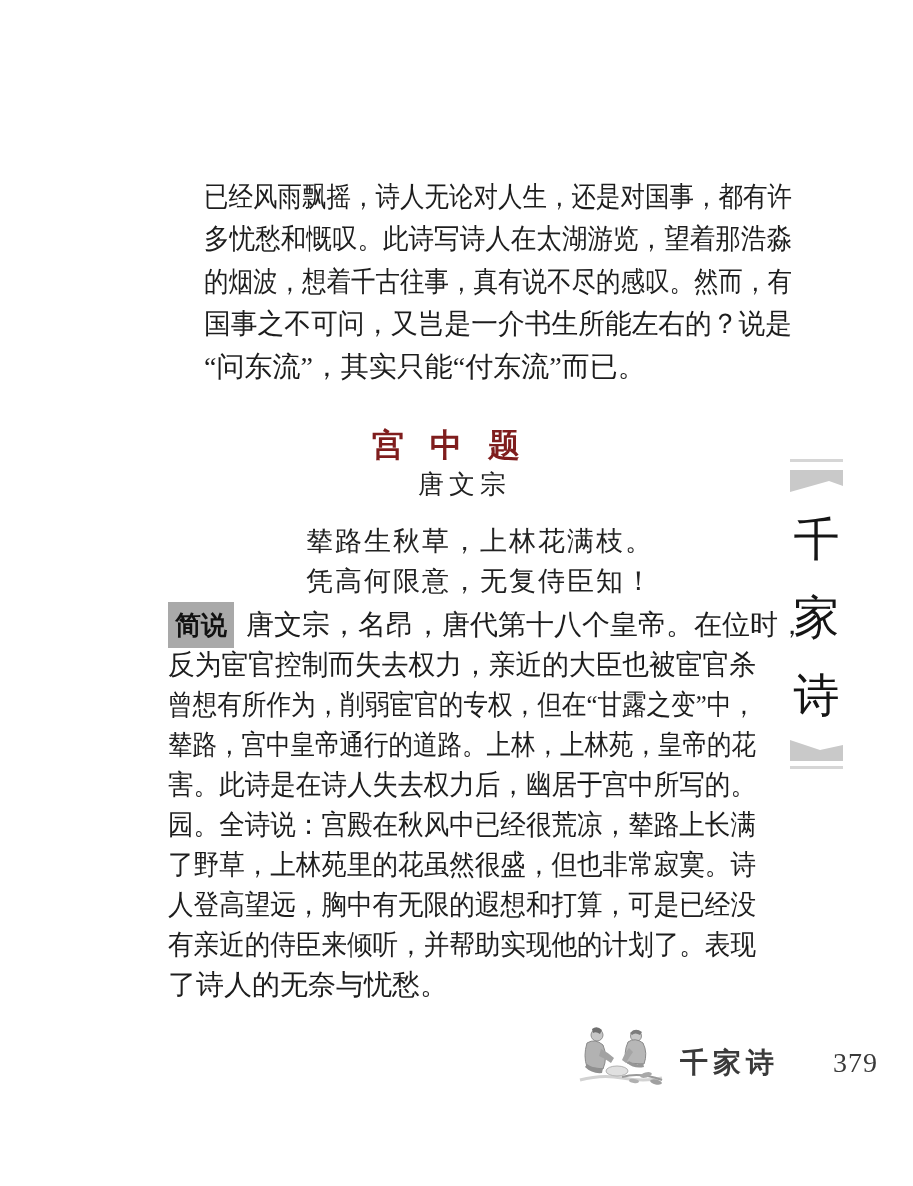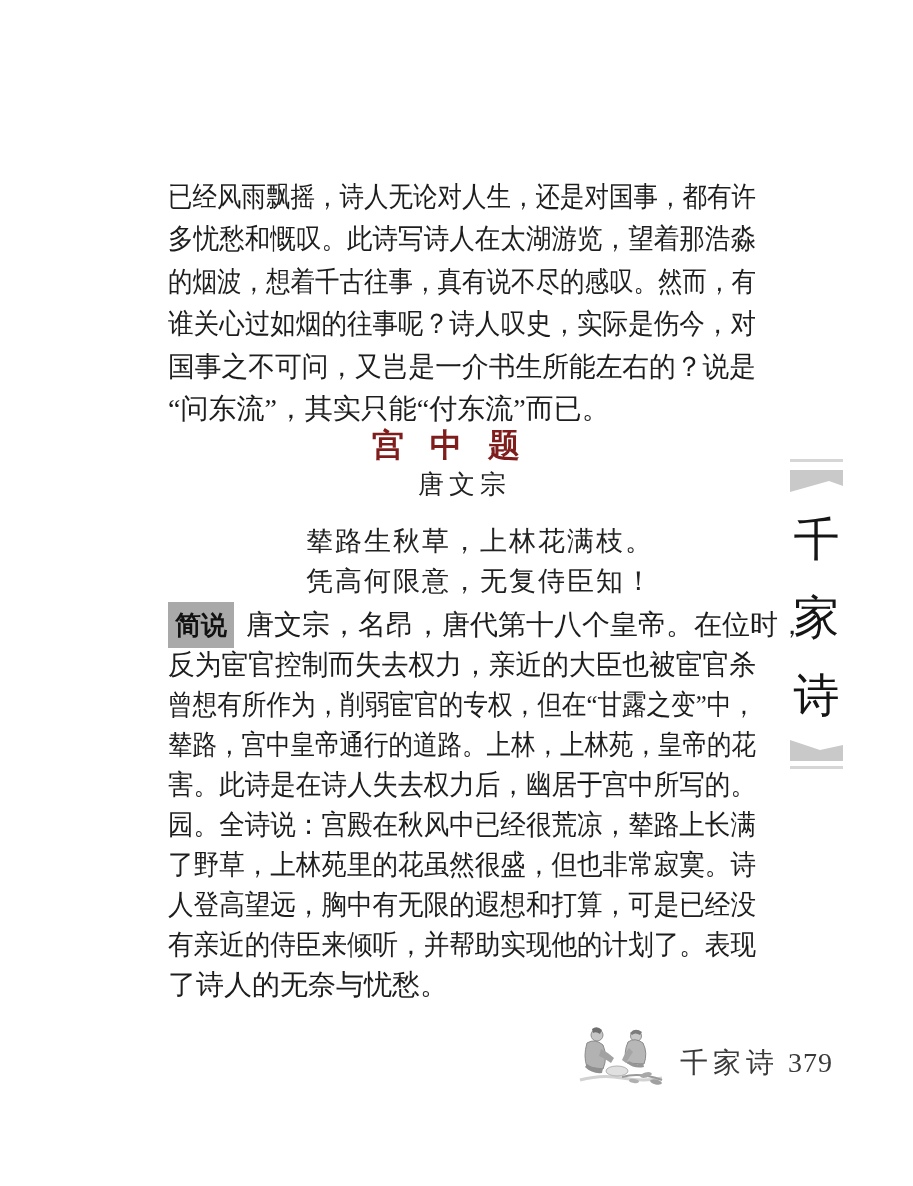--- a/index.html
+++ b/index.html
@@ -3,21 +3,21 @@
 <meta charset="utf-8">
 <style>
   html,body{margin:0;padding:0;background:#ffffff;}
   .page{
     position:relative;width:913px;height:1186px;background:#ffffff;overflow:hidden;
     font-family:"Liberation Serif","DejaVu Serif",serif;color:#1d1d1d;
   }
   
   .textcol{position:absolute;left:168px;width:588px;}
   .intro{top:176px;font-size:28px;}
-  .intro .t-line{height:42.4px;line-height:42.4px;}
+  .intro .t-line{height:42.4px;line-height:42.4px;margin-left:36px;}
   .t-line{white-space:nowrap;}
   .fi{display:inline-block;transform-origin:0 50%;}
   
   .poem-title{position:absolute;left:152px;top:424px;width:588px;margin:0;
     text-align:center;font-size:32px;font-weight:700;color:#7f1d1d;}
   .poem-title .sp{letter-spacing:26px;margin-right:-26px;}
   .poem-author{position:absolute;left:168px;top:467px;width:588px;
     text-align:center;font-size:26px;color:#222;}
   .poem-author .sp{letter-spacing:5px;margin-right:-5px;}
   .poem{position:absolute;left:306px;top:521px;font-size:27px;color:#222;text-decoration:underline;}
@@ -32,33 +32,32 @@
   .c-first .t-line{flex:1;}
   
   .sidebar{position:absolute;left:790px;top:458px;width:53px;text-align:center;}
   .v-char{font-size:46px;height:48px;line-height:48px;margin-bottom:30px;color:#151515;}
   .v-char.first{margin-top:22px;}
   .v-char.last{margin-bottom:18px;}
   .ribbon{display:block;margin:0 auto;}
   
   .footer-illu{position:absolute;left:572px;top:1022px;}
   .footer-text{position:absolute;left:680px;top:1044px;font-size:28px;color:#3a3a3a;white-space:nowrap;}
-  .footer-book{letter-spacing:5px;margin-right:9px;}
-  .footer-page{font-family:"Liberation Serif","DejaVu Serif",serif;letter-spacing:1px;}
+  .footer-book{letter-spacing:5px;margin-right:22px;font-weight:bold;}
+  .footer-page{font-family:"Liberation Serif","DejaVu Serif",serif;letter-spacing:1px;margin-left:32px;}
 </style>
 </head>
 <body>
 
 <div class="page">
 
   <section class="textcol intro">
       <div class="t-line fj"><span class="fi" style="transform: scaleX(0.875);">已经风雨飘摇，诗人无论对人生，还是对国事，都有许</span></div>
       <div class="t-line fj"><span class="fi" style="transform: scaleX(0.913043);">多忧愁和慨叹。此诗写诗人在太湖游览，望着那浩淼</span></div>
       <div class="t-line fj"><span class="fi" style="transform: scaleX(0.875);">的烟波，想着千古往事，真有说不尽的感叹。然而，有</span></div>
-      <div class="t-line fj"><span class="fi" style="transform: scaleX(0.913043);">谁关心过如烟的往事呢？诗人叹史，实际是伤今，对</span></div>
       <div class="t-line fj"><span class="fi" style="transform: scaleX(0.954545);">国事之不可问，又岂是一介书生所能左右的？说是</span></div>
       <div class="t-line"><span class="fi">“问东流”，其实只能“付东流”而已。</span></div>
     </section>
 
   <h1 class="poem-title">
     <span class="sp">宫中题</span>
   </h1>
 
   <div class="poem-author">
     <span class="sp">唐文宗</span>

